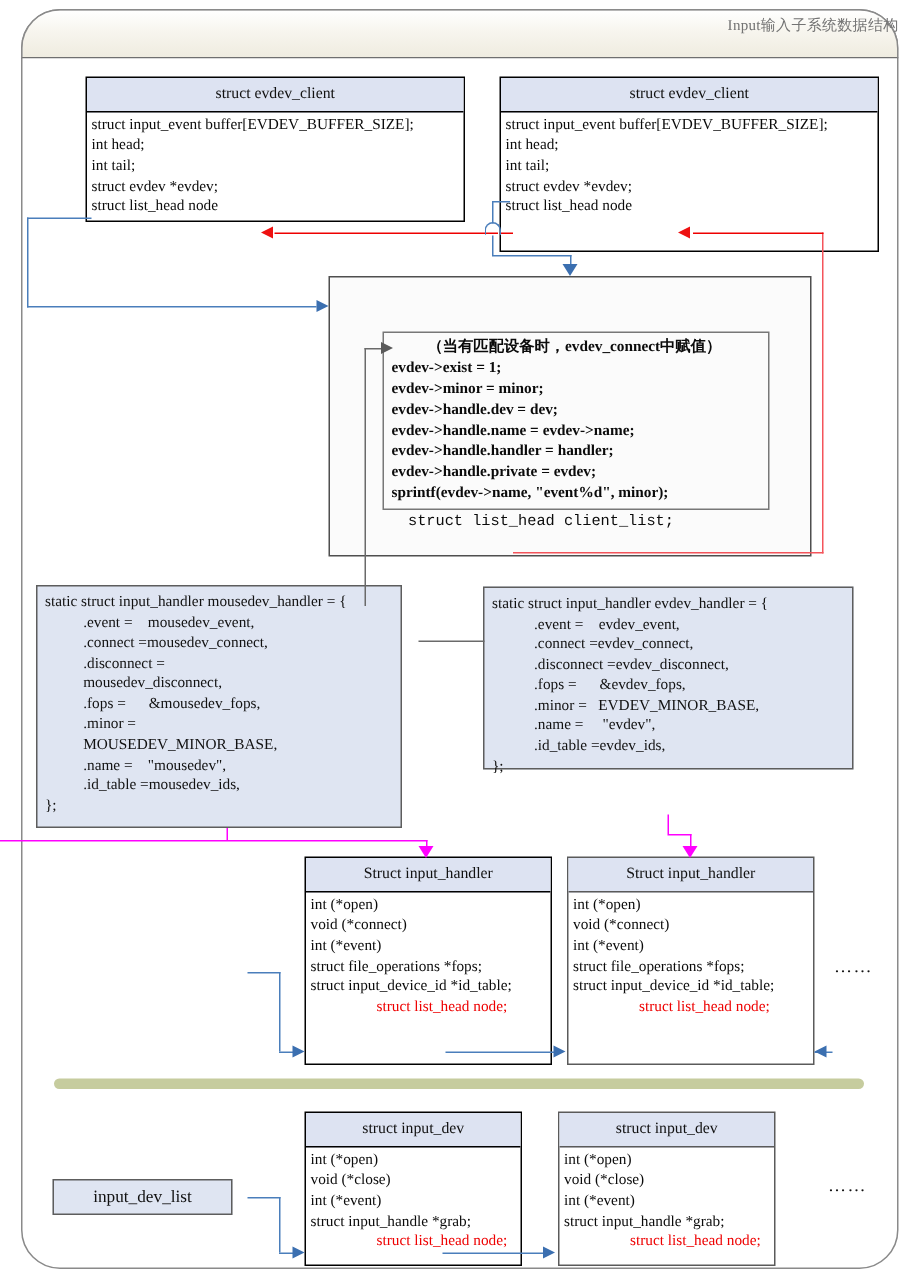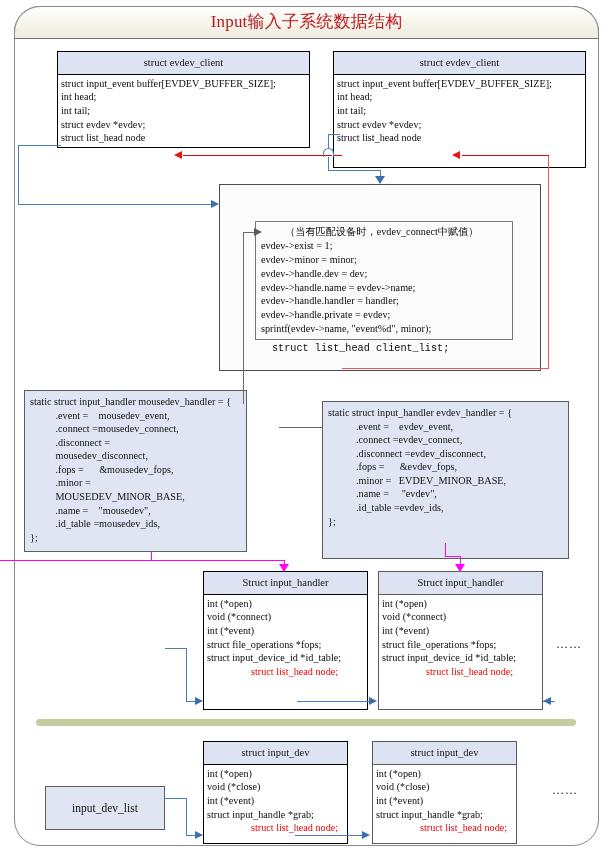--- a/index.html
+++ b/index.html
@@ -39,23 +39,23 @@
     border: 1px solid #8a8a8a;
     border-bottom: 1px solid #6f6f6f;
     border-radius: 26px 26px 0 0;
     background: linear-gradient(to bottom, #ffffff 0%, #f7f5ee 45%, #efece0 100%);
   }
   #title-text {
     position: absolute;
     left: 14px;
     top: 10px;
     width: 585px;
-    text-align: center;
-    font-size: 17px;
-    color: #b91c1c;
+    text-align: right;
+    font-size: 10px;
+    color: #737373;
     letter-spacing: .2px;
   }
 
   
   .sbox {
     position: absolute;
     box-sizing: border-box;
     border: 1px solid #000000;
     background: #ffffff;
   }
@@ -136,20 +136,21 @@
     top: 36px;
     width: 258px;
     box-sizing: border-box;
     border: 1px solid #777;
     background: #fbfbfb;
     padding: 3px 4px 3px 5px;
     font-size: 10.2px;
     line-height: 1.36;
     color: #0b0b0b;
     white-space: nowrap;
+    font-weight: bold;
   }
   #evdev-inner .ln { display: block; }
   #evdev-inner .ln.indent { padding-left: 24px; }
   #client-list-line {
     position: absolute;
     left: 52px;
     top: 158px;
     font-size: 10.2px;
     color: #0b0b0b;
     white-space: nowrap;
@@ -247,33 +248,33 @@
       <span class="ln">evdev-&gt;minor = minor;</span>
       <span class="ln">evdev-&gt;handle.dev = dev;</span>
       <span class="ln">evdev-&gt;handle.name = evdev-&gt;name;</span>
       <span class="ln">evdev-&gt;handle.handler = handler;</span>
       <span class="ln">evdev-&gt;handle.private = evdev;</span>
       <span class="ln">sprintf(evdev-&gt;name, "event%d", minor);</span>
     </div>
     <div id="client-list-line">struct list_head client_list;</div>
   </div>
 
-  <div class="codebox" style="left:24px; top:390px; width:223px; height:162px;">static struct input_handler mousedev_handler = {
+  <div class="codebox" style="left:24px; top:390px; width:244px; height:162px;">static struct input_handler mousedev_handler = {
           .event =    mousedev_event,
           .connect =mousedev_connect,
           .disconnect =
           mousedev_disconnect,
           .fops =      &amp;mousedev_fops,
           .minor =
           MOUSEDEV_MINOR_BASE,
           .name =    "mousedev",
           .id_table =mousedev_ids,
 };</div>
 
-  <div class="codebox" style="left:322px; top:401px; width:247px; height:158px;">static struct input_handler evdev_handler = {
+  <div class="codebox" style="left:322px; top:391px; width:247px; height:122px;">static struct input_handler evdev_handler = {
            .event =    evdev_event,
            .connect =evdev_connect,
            .disconnect =evdev_disconnect,
            .fops =      &amp;evdev_fops,
            .minor =   EVDEV_MINOR_BASE,
            .name =     "evdev",
            .id_table =evdev_ids,
 };</div>
 
   <div class="sbox" style="left:203px; top:571px; width:165px; height:139px;">
@@ -318,21 +319,21 @@
     <div class="shead">struct input_dev</div>
     <div class="sbody">
       <span class="ln">int (*open)</span>
       <span class="ln">void (*close)</span>
       <span class="ln">int (*event)</span>
       <span class="ln">struct input_handle *grab;</span>
       <span class="ln red">struct list_head node;</span>
     </div>
   </div>
 
-  <div class="labelbox" style="left:45px; top:786px; width:120px; height:44px;">input_dev_list</div>
+  <div class="labelbox" style="left:35px; top:786px; width:120px; height:24px;">input_dev_list</div>
 
   <div class="ellipsis" style="left:556px; top:637px;">……</div>
   <div class="ellipsis" style="left:552px; top:783px;">……</div>
 
   <div class="ln-h red" style="left:342px; top:368px; width:207px;"></div>
   <div class="ln-v red" style="left:548px; top:155px; height:214px;"></div>
   <div class="ln-h red2" style="left:462px; top:155px; width:87px;"></div>
   <div class="arw arw-l c-red" style="left:452px; top:151px;"></div>
   <div class="ln-h red2" style="left:183px; top:155px; width:149px;"></div>
   <div class="ln-h red2" style="left:333px; top:155px; width:9px;"></div>

